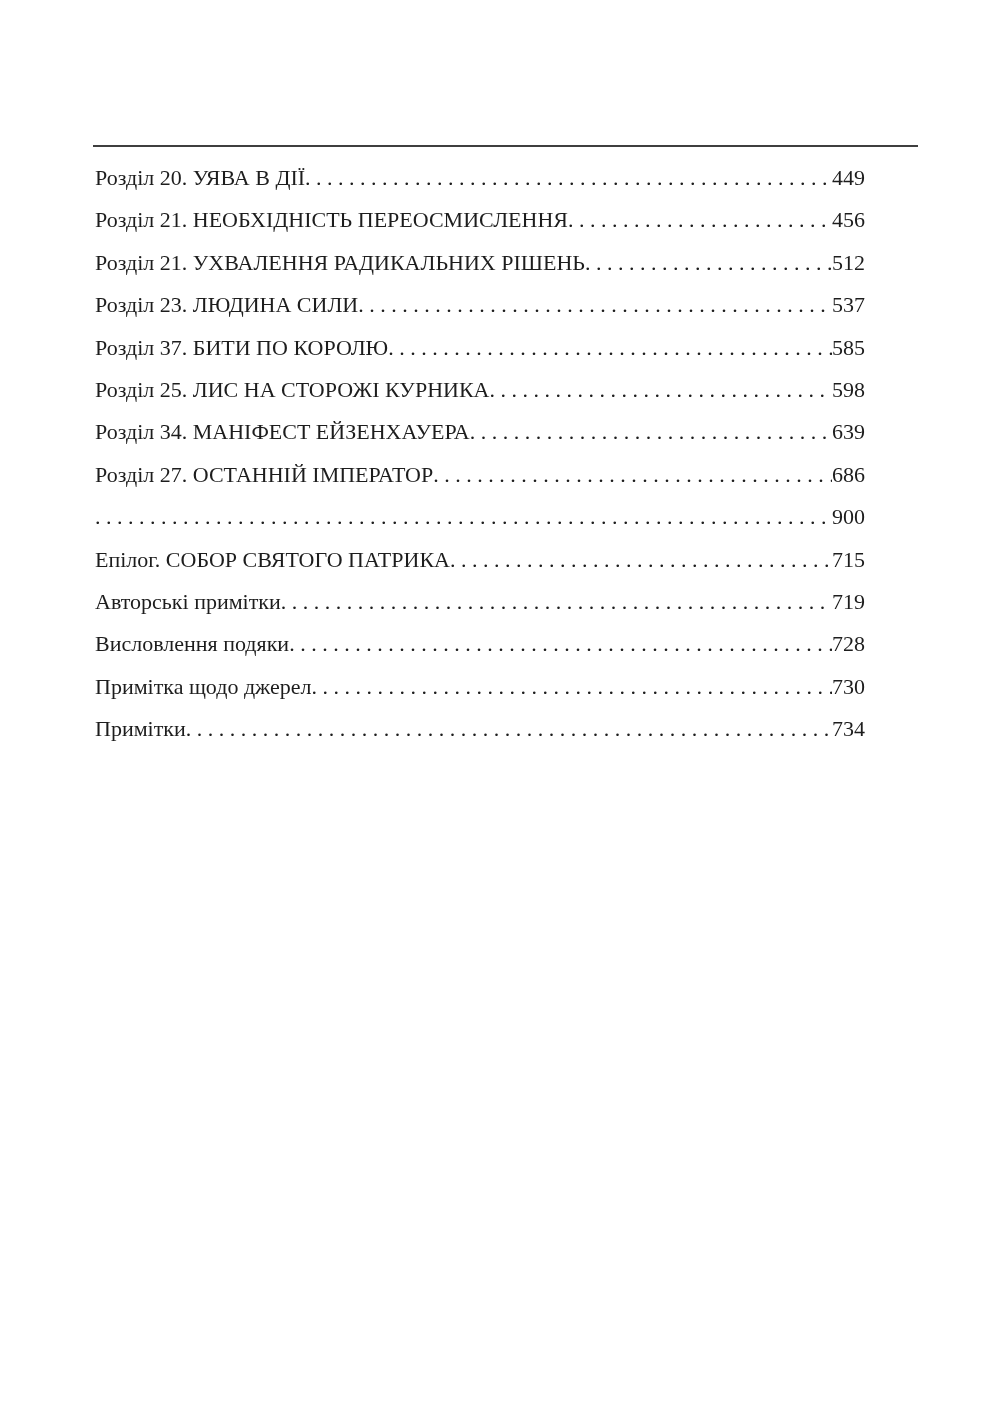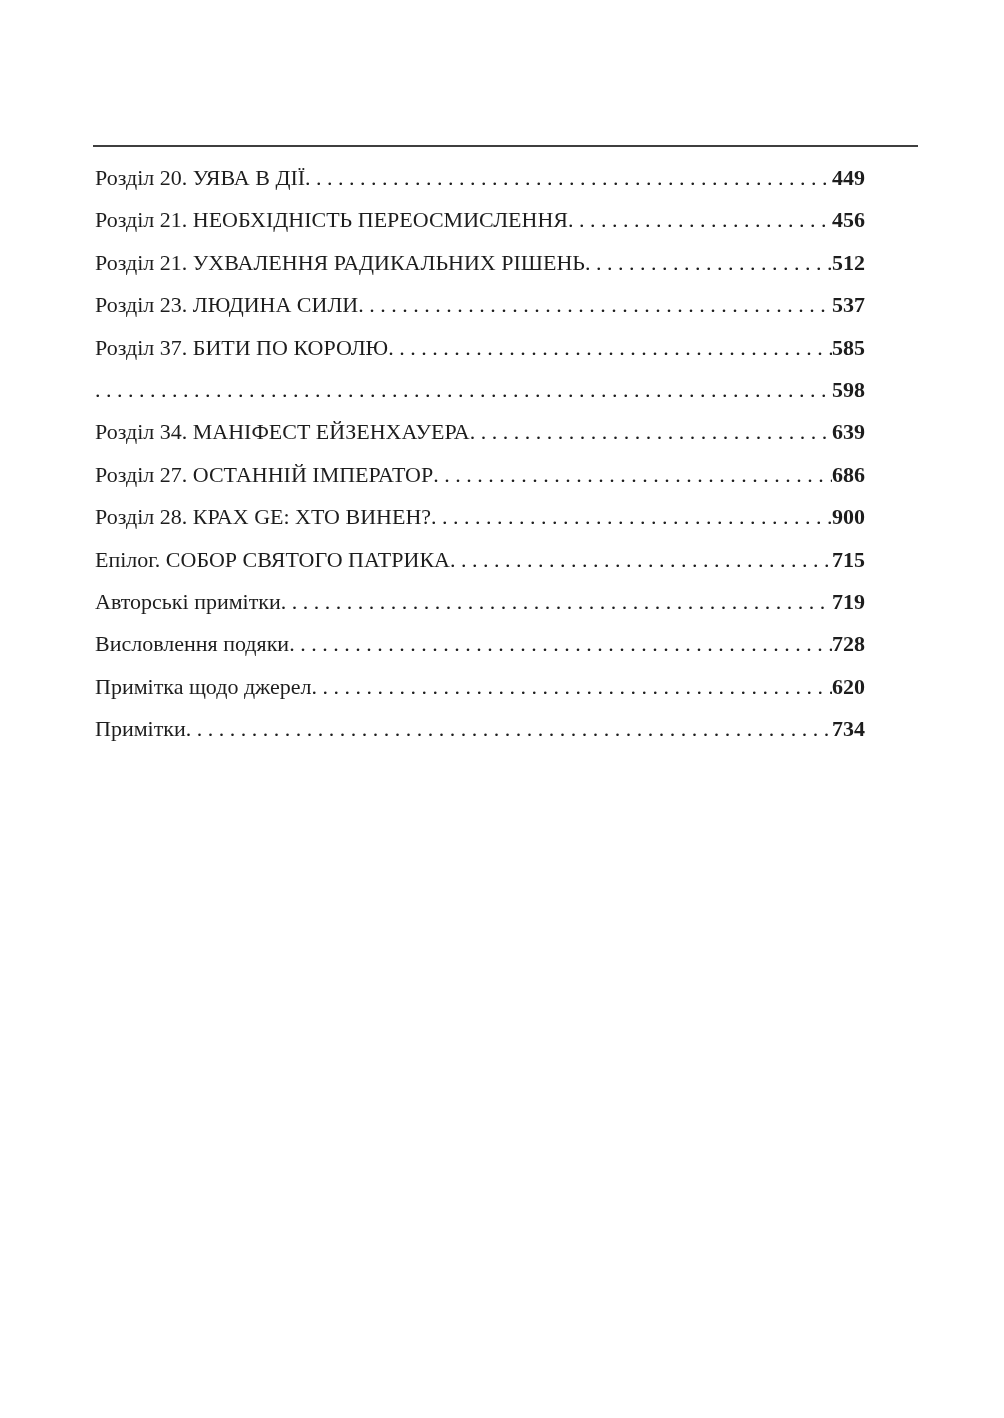--- a/index.html
+++ b/index.html
@@ -52,21 +52,20 @@
   .dot-leader {
     flex: 1 1 auto;
     overflow: hidden;
     text-align: right;
     white-space: nowrap;
     min-width: 12px;
   }
   .toc-page {
     flex: 0 0 auto;
     text-align: right;
-    font-weight: bold;
   }
 </style>
 </head>
 <body style="--bg: #ffffff; --ink: #1d1d1d; --rule: #3f3f3f;">
 
 <div class="page">
   <hr class="rule">
   <ol class="toc">
   <li class="toc-row">
     <span class="toc-title">Розділ 20. УЯВА В ДІЇ</span>
@@ -92,38 +91,38 @@
     <span class="toc-page">537</span>
   </li>
 
   <li class="toc-row">
     <span class="toc-title">Розділ 37. БИТИ ПО КОРОЛЮ</span>
     <span class="dot-leader"><span>. . . . . . . . . . . . . . . . . . . . . . . . . . . . . . . . . . . . . . . . . . . . . . . . . . . . . . . . . . . . . . . . . . . . . . . . . . . . . . . .</span></span>
     <span class="toc-page">585</span>
   </li>
 
   <li class="toc-row">
+    <span class="toc-title">Розділ 25. ЛИС НА СТОРОЖІ КУРНИКА</span>
     <span class="dot-leader"><span>. . . . . . . . . . . . . . . . . . . . . . . . . . . . . . . . . . . . . . . . . . . . . . . . . . . . . . . . . . . . . . . . . . . . . . . . . . . . . . . .</span></span>
     <span class="toc-page">598</span>
   </li>
 
   <li class="toc-row">
     <span class="toc-title">Розділ 34. МАНІФЕСТ ЕЙЗЕНХАУЕРА</span>
     <span class="dot-leader"><span>. . . . . . . . . . . . . . . . . . . . . . . . . . . . . . . . . . . . . . . . . . . . . . . . . . . . . . . . . . . . . . . . . . . . . . . . . . . . . . . .</span></span>
     <span class="toc-page">639</span>
   </li>
 
   <li class="toc-row">
     <span class="toc-title">Розділ 27. ОСТАННІЙ ІМПЕРАТОР</span>
     <span class="dot-leader"><span>. . . . . . . . . . . . . . . . . . . . . . . . . . . . . . . . . . . . . . . . . . . . . . . . . . . . . . . . . . . . . . . . . . . . . . . . . . . . . . . .</span></span>
     <span class="toc-page">686</span>
   </li>
 
   <li class="toc-row">
-    <span class="toc-title">Розділ 28. КРАХ GE: ХТО ВИНЕН?</span>
     <span class="dot-leader"><span>. . . . . . . . . . . . . . . . . . . . . . . . . . . . . . . . . . . . . . . . . . . . . . . . . . . . . . . . . . . . . . . . . . . . . . . . . . . . . . . .</span></span>
     <span class="toc-page">900</span>
   </li>
 
   <li class="toc-row">
     <span class="toc-title">Епілог. СОБОР СВЯТОГО ПАТРИКА</span>
     <span class="dot-leader"><span>. . . . . . . . . . . . . . . . . . . . . . . . . . . . . . . . . . . . . . . . . . . . . . . . . . . . . . . . . . . . . . . . . . . . . . . . . . . . . . . .</span></span>
     <span class="toc-page">715</span>
   </li>
 
@@ -135,21 +134,21 @@
 
   <li class="toc-row">
     <span class="toc-title">Висловлення подяки</span>
     <span class="dot-leader"><span>. . . . . . . . . . . . . . . . . . . . . . . . . . . . . . . . . . . . . . . . . . . . . . . . . . . . . . . . . . . . . . . . . . . . . . . . . . . . . . . .</span></span>
     <span class="toc-page">728</span>
   </li>
 
   <li class="toc-row">
     <span class="toc-title">Примітка щодо джерел</span>
     <span class="dot-leader"><span>. . . . . . . . . . . . . . . . . . . . . . . . . . . . . . . . . . . . . . . . . . . . . . . . . . . . . . . . . . . . . . . . . . . . . . . . . . . . . . . .</span></span>
-    <span class="toc-page">620</span>
+    <span class="toc-page">730</span>
   </li>
 
   <li class="toc-row">
     <span class="toc-title">Примітки</span>
     <span class="dot-leader"><span>. . . . . . . . . . . . . . . . . . . . . . . . . . . . . . . . . . . . . . . . . . . . . . . . . . . . . . . . . . . . . . . . . . . . . . . . . . . . . . . .</span></span>
     <span class="toc-page">734</span>
   </li>
 </ol>
 </div>
 

